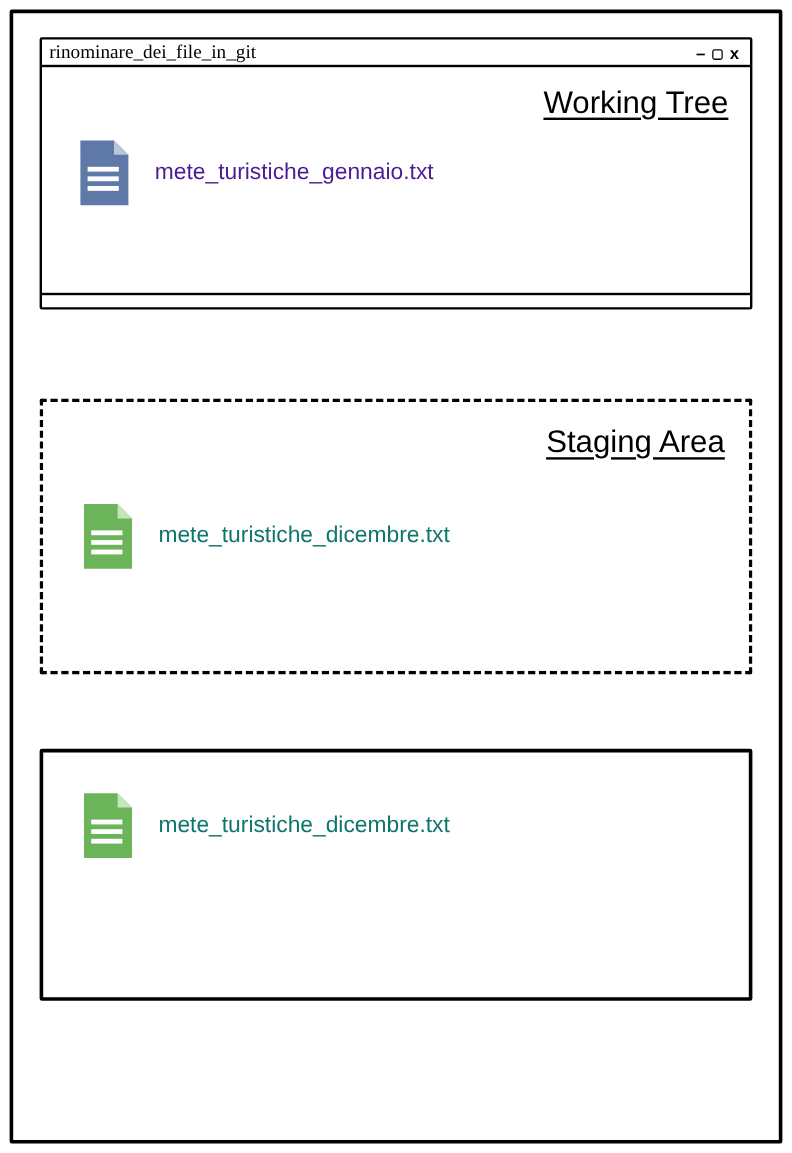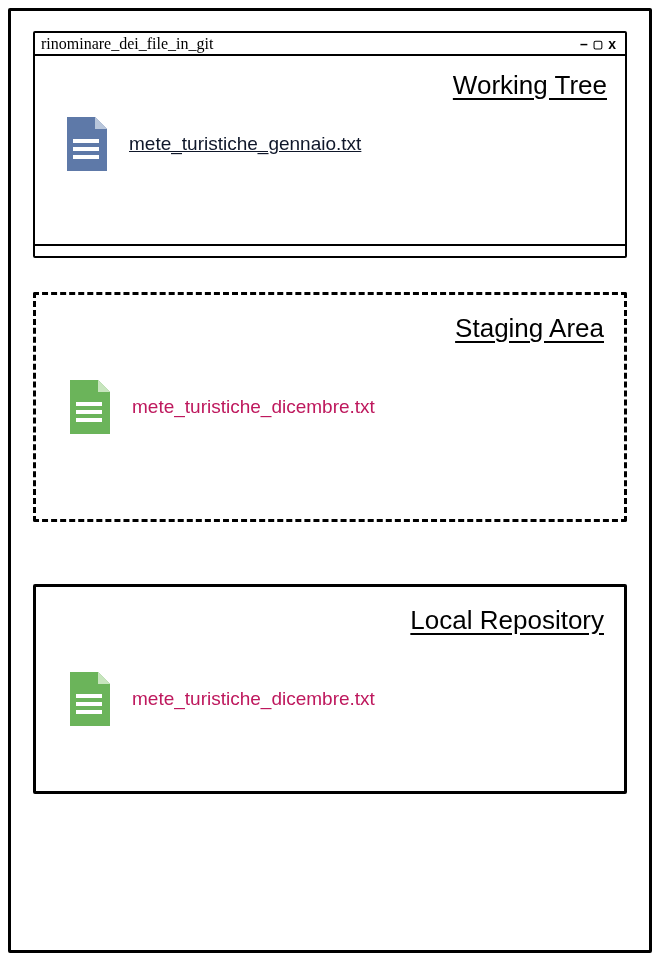--- a/index.html
+++ b/index.html
@@ -14,21 +14,21 @@
     position: absolute;
     top: 8px; left: 8px; right: 8px; bottom: 8px;
     border: 3px solid #000;
     border-radius: 2px;
     padding: 20px 22px;
   }
   .window {
     border: 2.5px solid #000;
     border-radius: 2px;
     position: relative;
-    margin-bottom: 34px;
+    margin-bottom: 74px;
   }
   .title-bar {
     border-bottom: 2px solid #000;
     padding: 2px 8px 1px 6px;
     font-size: 16px;
     display: flex;
     justify-content: space-between;
     align-items: center;
   }
   .title-text { font-family: "Comic Sans MS", cursive; }
@@ -51,22 +51,22 @@
   .file-row {
     display: flex;
     align-items: center;
     gap: 18px;
     margin-top: 14px;
     margin-left: 10px;
   }
   .file-label {
     font-size: 19px;
   }
-  .file-blue { color: #0f172a; text-decoration: underline; }
-  .file-green { color: #be185d; }
+  .file-blue { color: #4c1d95; }
+  .file-green { color: #0f766e; }
   .dashed-box {
     border: 3px dashed #000;
     border-radius: 2px;
     padding: 18px 20px 42px 20px;
     margin-bottom: 62px;
     min-height: 230px;
   }
   .solid-box {
     border: 3px solid #000;
     border-radius: 2px;
@@ -117,21 +117,20 @@
         <path d="M32 2 L44 14 H32 Z" fill="#c7e5bd"></path>
         <rect x="10" y="24" width="26" height="4" fill="#fff"></rect>
         <rect x="10" y="32" width="26" height="4" fill="#fff"></rect>
         <rect x="10" y="40" width="26" height="4" fill="#fff"></rect>
       </svg>
       <span class="file-label file-green">mete_turistiche_dicembre.txt</span>
     </div>
   </div>
 
   <div class="solid-box">
-    <div class="section-title left-title">Local Repository</div>
     <div class="file-row">
       <svg class="file-icon" viewBox="0 0 48 58">
         <path d="M4 2 H32 L44 14 V56 H4 Z" fill="#6bb45a"></path>
         <path d="M32 2 L44 14 H32 Z" fill="#c7e5bd"></path>
         <rect x="10" y="24" width="26" height="4" fill="#fff"></rect>
         <rect x="10" y="32" width="26" height="4" fill="#fff"></rect>
         <rect x="10" y="40" width="26" height="4" fill="#fff"></rect>
       </svg>
       <span class="file-label file-green">mete_turistiche_dicembre.txt</span>
     </div>

